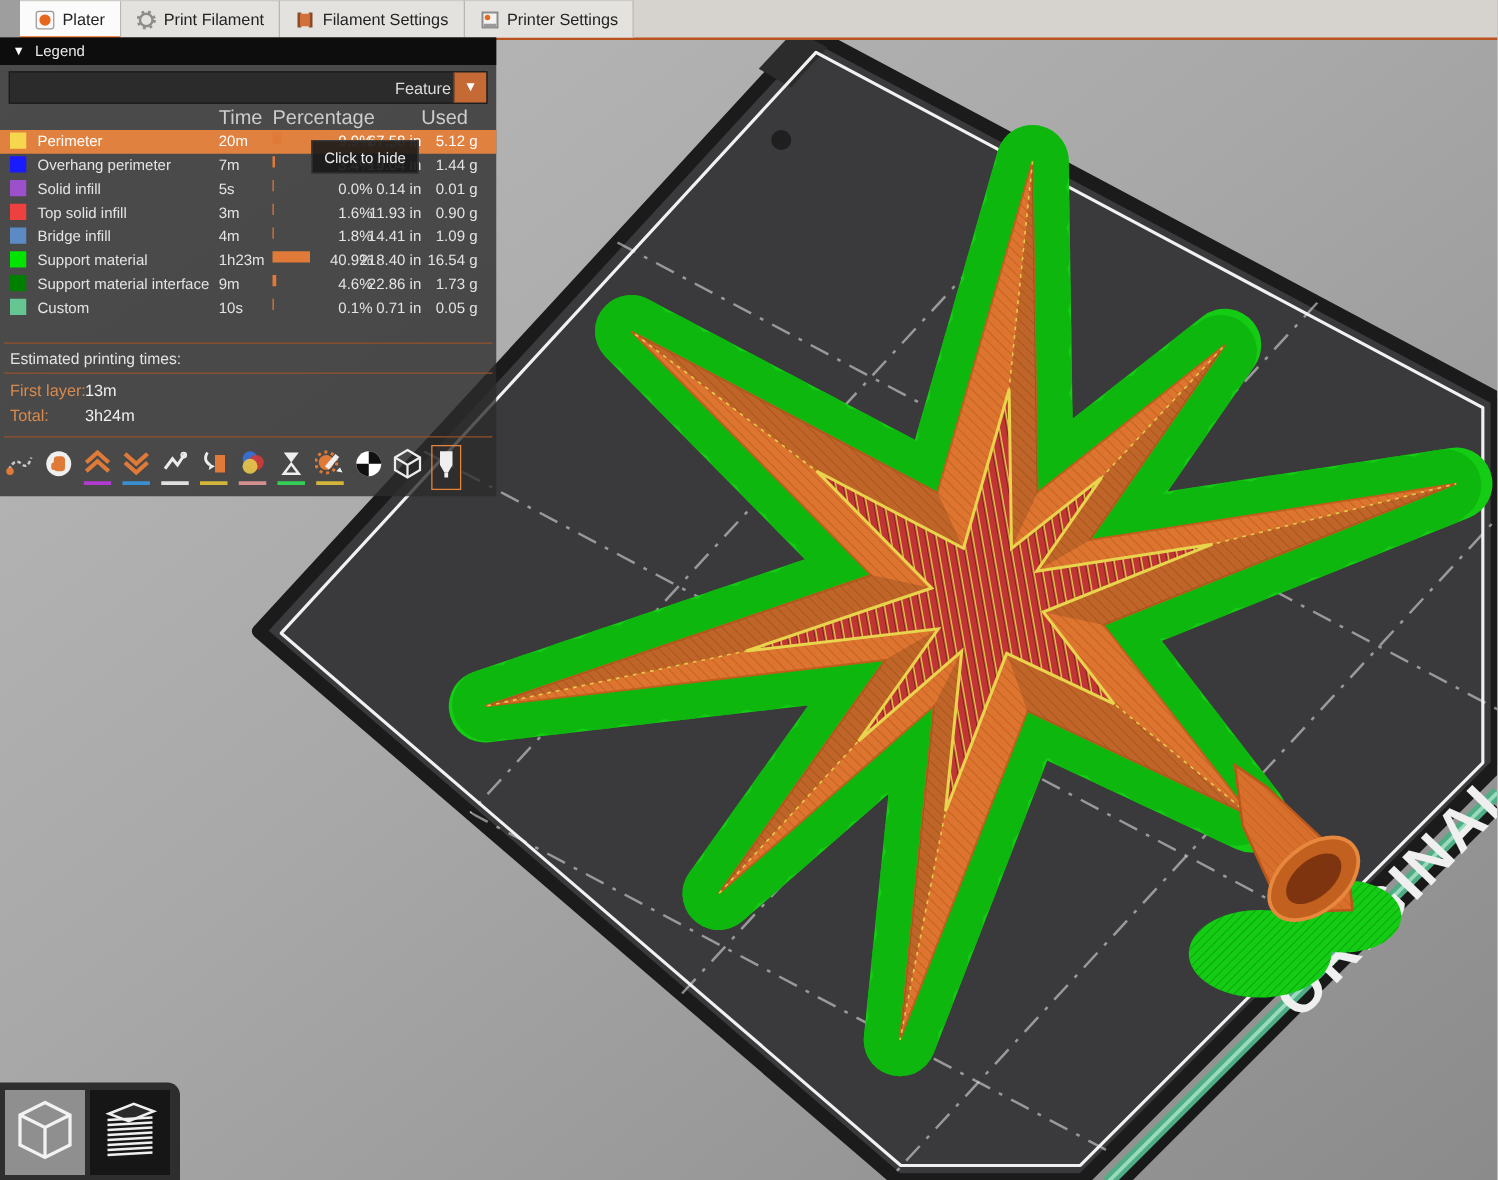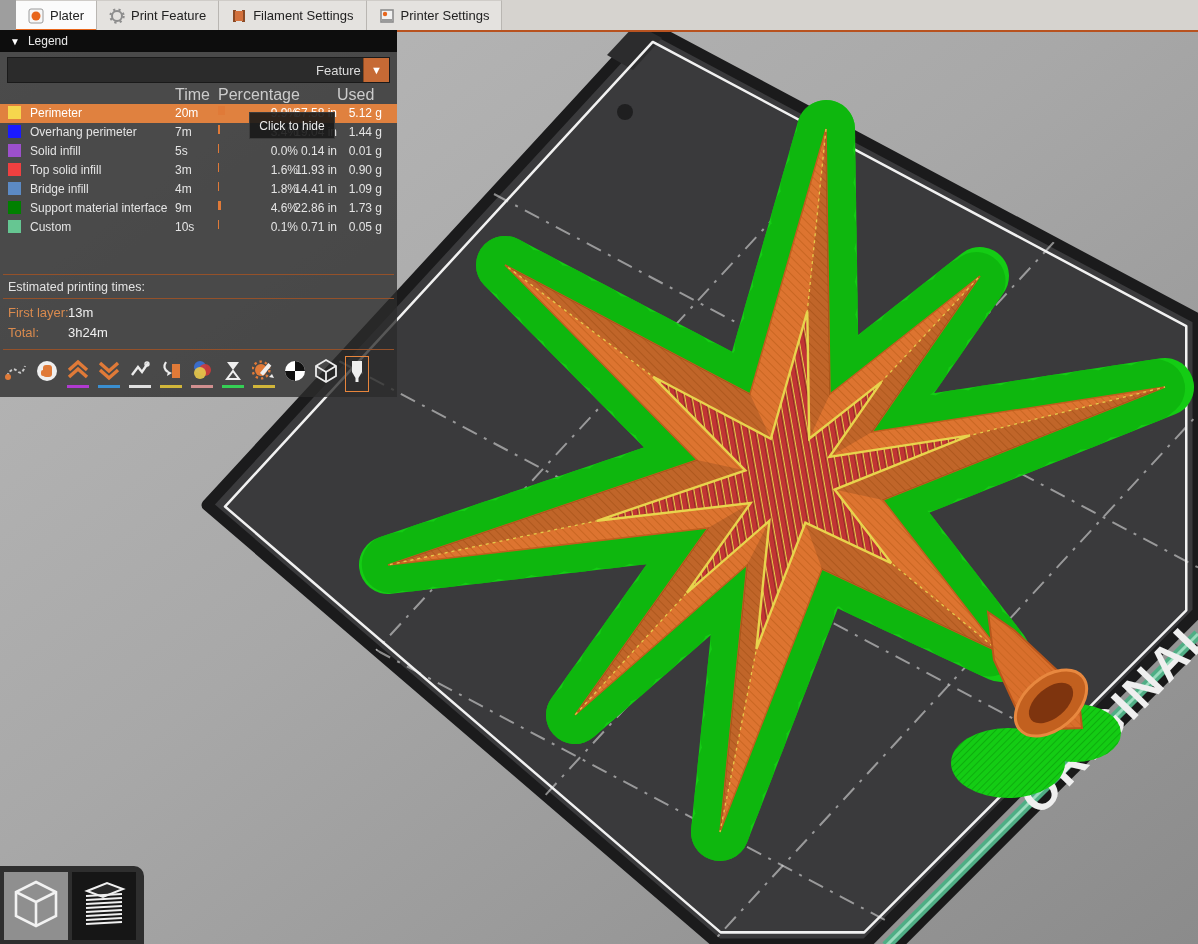--- a/index.html
+++ b/index.html
@@ -191,21 +191,21 @@
       </span>
       <span>Plater</span>
     </div>
     <div class="tab">
       <span class="ticon">
         <svg width="16" height="16">
             <circle cx="8" cy="8" r="5" fill="none" stroke="#8d8d8d" stroke-width="2"></circle>
             <circle cx="8" cy="8" r="6.6" fill="none" stroke="#8d8d8d" stroke-width="2.2" stroke-dasharray="2.2 3.2"></circle>
           </svg>
       </span>
-      <span>Print Feature</span>
+      <span>Print Filament</span>
     </div>
     <div class="tab">
       <span class="ticon">
         <svg width="16" height="16">
             <rect x="2" y="2" width="3" height="12" fill="#8a4a26"></rect>
             <rect x="11" y="2" width="3" height="12" fill="#8a4a26"></rect>
             <rect x="4" y="3" width="8" height="10" fill="#d2703c"></rect>
           </svg>
       </span>
       <span>Filament Settings</span>
@@ -279,20 +279,29 @@
     <span class="lr-g">0.90 g</span>
   </div>
         <div class="lrow">
     <span class="lr-swatch" style="background: rgb(92, 138, 196);"></span>
     <span class="lr-label">Bridge infill</span>
     <span class="lr-time">4m</span>
     <span class="lr-bar" style="width: 1.314px;"></span>
     <span class="lr-pct">1.8%</span>
     <span class="lr-in">14.41 in</span>
     <span class="lr-g">1.09 g</span>
+  </div>
+        <div class="lrow">
+    <span class="lr-swatch" style="background: rgb(0, 228, 0);"></span>
+    <span class="lr-label">Support material</span>
+    <span class="lr-time">1h23m</span>
+    <span class="lr-bar" style="width: 29.857px;"></span>
+    <span class="lr-pct">40.9%</span>
+    <span class="lr-in">218.40 in</span>
+    <span class="lr-g">16.54 g</span>
   </div>
         <div class="lrow">
     <span class="lr-swatch" style="background: rgb(0, 128, 0);"></span>
     <span class="lr-label">Support material interface</span>
     <span class="lr-time">9m</span>
     <span class="lr-bar" style="width: 3.358px;"></span>
     <span class="lr-pct">4.6%</span>
     <span class="lr-in">22.86 in</span>
     <span class="lr-g">1.73 g</span>
   </div>

